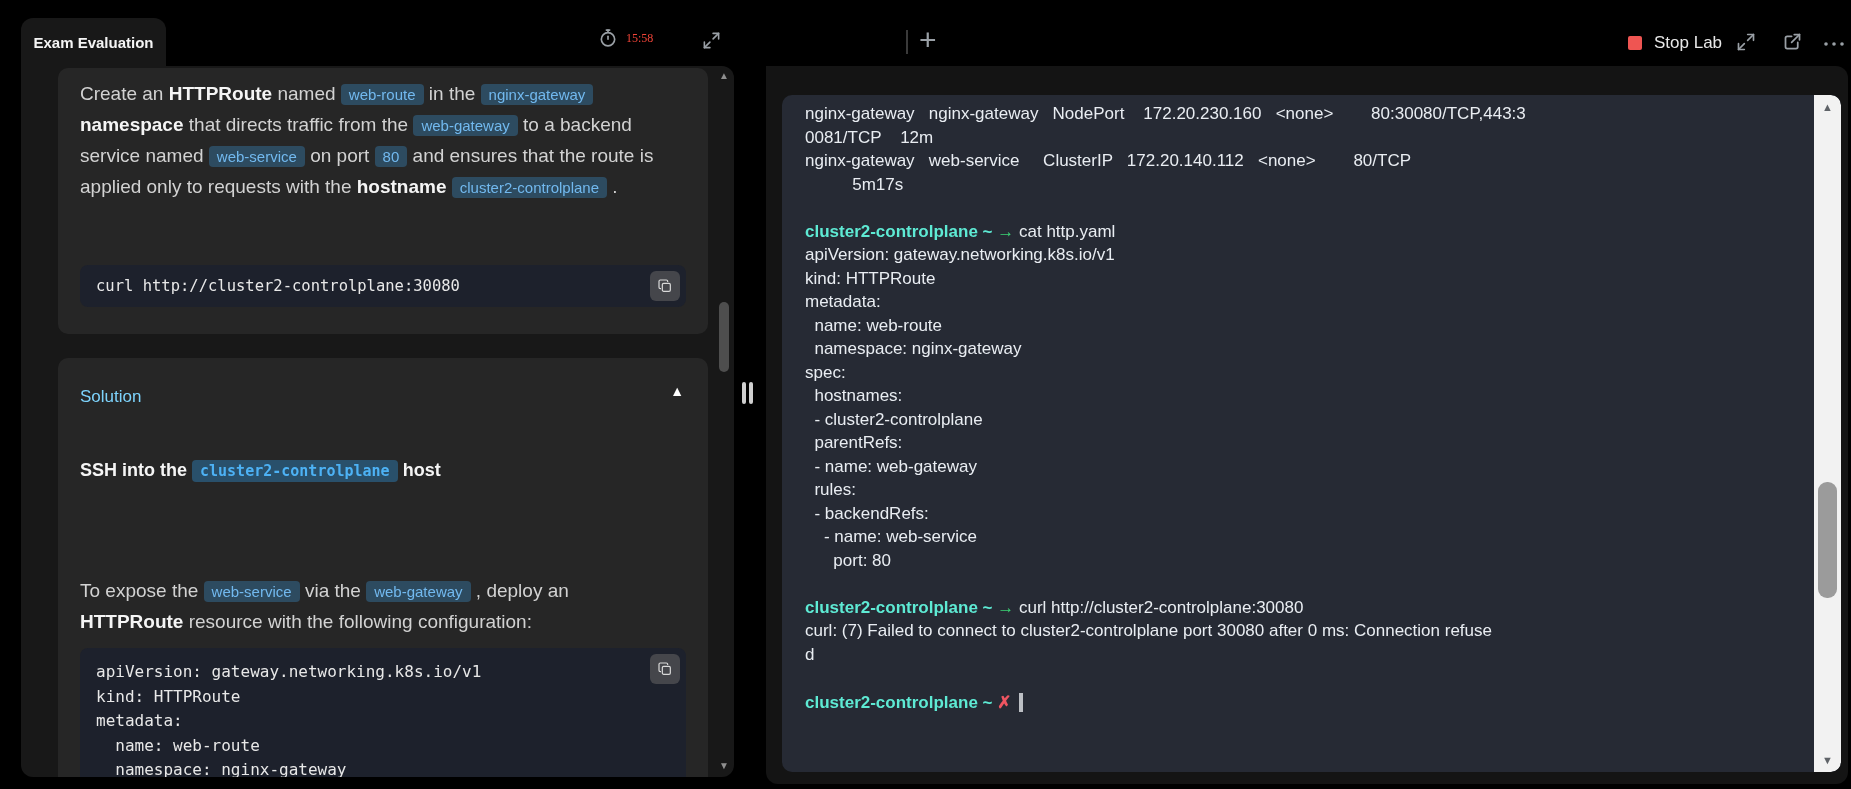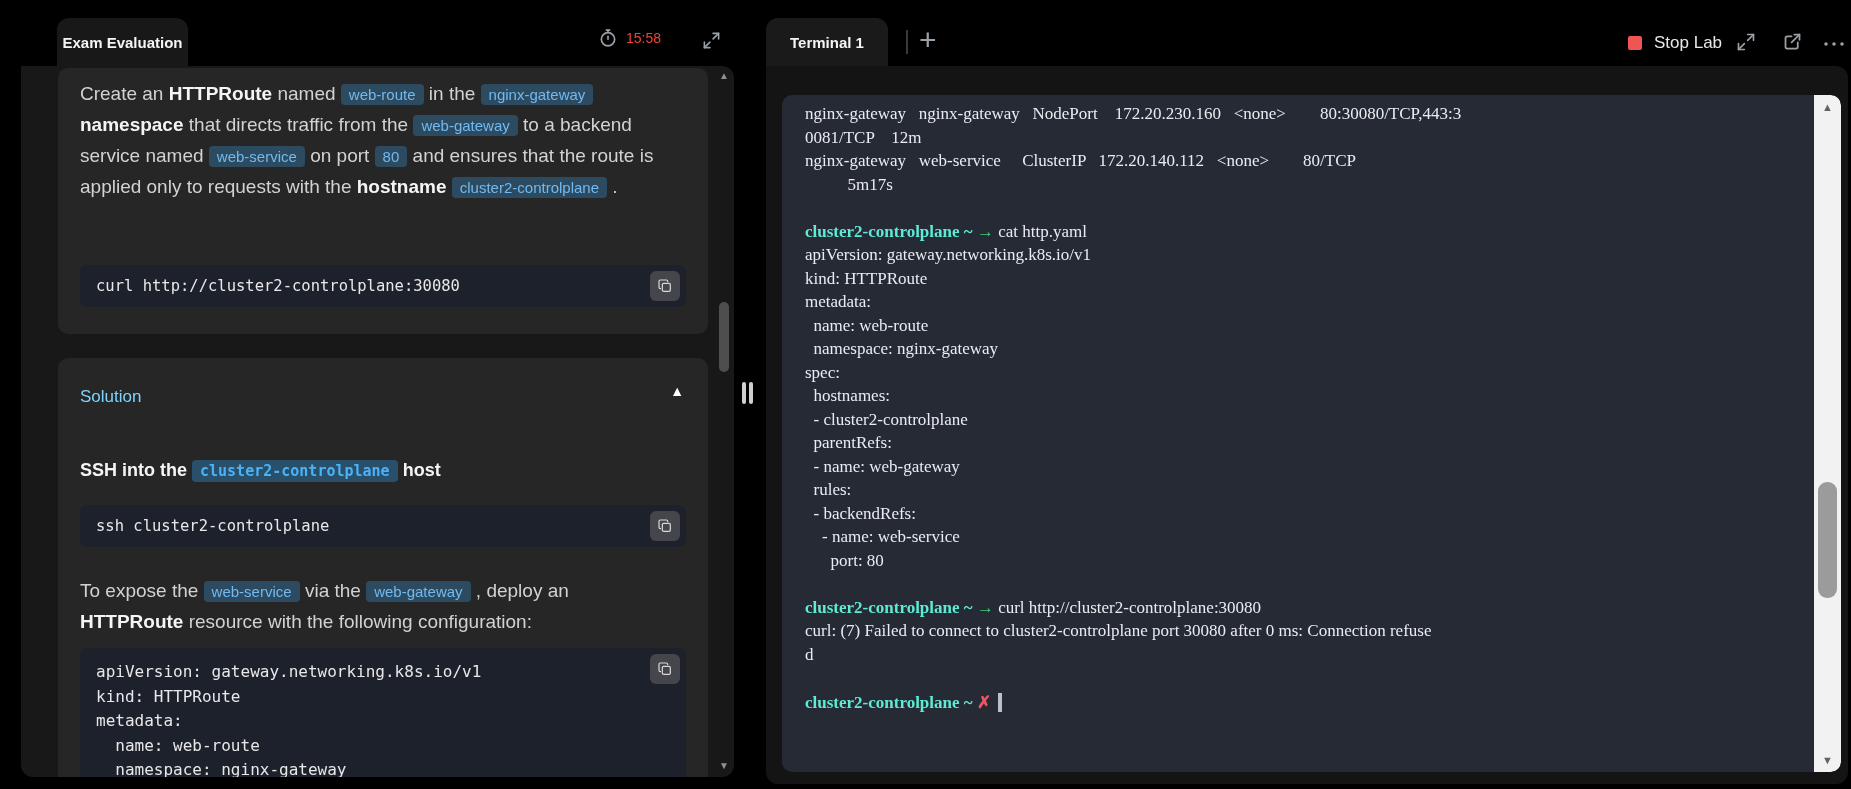--- a/index.html
+++ b/index.html
@@ -4,26 +4,26 @@
 <style>
   * { margin:0; padding:0; box-sizing:border-box; }
   html,body { background:#000; }
   body { font-family:"Liberation Sans", sans-serif; }
   #app { position:relative; width:1851px; height:789px; background:#000; overflow:hidden; }
 
   
   .tab { position:absolute; top:18px; height:48px; border-radius:12px 12px 0 0;
          display:flex; align-items:center; justify-content:center;
          color:#f5f5f5; font-weight:bold; font-size:15px; }
-  .tab-left  { left:21px;  width:131px; background:#181818;margin-left:36px; }
+  .tab-left  { left:21px;  width:145px; background:#181818; }
   .tab-right { left:766px; width:122px; background:#1a1a1a; }
 
   .hdr-group { position:absolute; display:flex; align-items:center; }
   .timer-group { left:598px; top:28px; gap:8px; }
-  .timer-text { color:#f04438; font-size:14px; }
+  .timer-text { color:#f04438; font-size:12px;font-family:Liberation Serif, serif; }
   .icon-btn { background:none; border:none; cursor:pointer; display:flex; align-items:center; justify-content:center; padding:0; }
   svg.gicon { stroke:#9aa0a6; fill:none; stroke-width:2; stroke-linecap:round; stroke-linejoin:round; }
   .tab-sep { position:absolute; left:906px; top:30px; width:2px; height:24px; background:#3a3a3a; }
   .plus-btn { position:absolute; left:919px; top:22px; color:#9aa0a6; font-size:30px; font-weight:300; line-height:36px; }
   .stop-group { left:1628px; top:30px; gap:12px; height:26px; cursor:pointer; }
   .stop-square { width:14px; height:14px; background:#ef5552; border-radius:2px; }
   .stop-text { color:#e8e8e8; font-size:17px; }
 
   
   .panel-left { position:absolute; left:21px; top:66px; width:713px; height:711px;
@@ -64,21 +64,21 @@
   .divider { position:absolute; left:742px; top:382px; width:11px; height:22px; cursor:col-resize; }
   .divider .bar { position:absolute; top:0; width:3.5px; height:22px; background:#cfcfcf; border-radius:2px; }
   .divider .b1 { left:0; } .divider .b2 { left:7px; }
 
   
   .panel-right { position:absolute; left:766px; top:66px; width:1082px; height:718px;
                  background:#141414; border-radius:0 12px 12px 12px; }
   .terminal { position:absolute; left:16px; top:29px; width:1059px; height:677px;
               background:#262a34; border-radius:10px; overflow:hidden; cursor:text; }
   .term-out { position:absolute; left:23px; top:9px; right:40px;
-              font-family:Liberation Serif, serif; font-size:17px; white-space:pre; }
+              font-family:Liberation Sans, sans-serif; font-size:17px; white-space:pre; }
   .term-line { height:23.5px; color:#e9edf2; }
   .tl-plain { color:#e9edf2; }
   .tl-prompt { color:#5eead4; font-weight:bold; }
   .tl-arrow { color:#3bd375; font-weight:bold; }
   .tl-x { color:#ef5561; font-weight:bold; }
   .tl-cursor { background:#bcbfc4; color:transparent; margin-left:7px; }
 
   .term-sb { position:absolute; right:0; top:0; width:27px; height:677px; background:#f2f2f2; border-radius:0 10px 10px 0; }
   .term-sb .arrow { position:absolute; left:0; width:27px; text-align:center; color:#5f6368; font-size:11px; cursor:pointer; }
   .term-sb .thumb { position:absolute; left:4px; top:387px; width:19px; height:116px; background:#9b9b9b; border-radius:9px; cursor:pointer; }
@@ -127,29 +127,20 @@
     </div>
 
     <div class="card card2">
       <div class="sol-title">Solution</div>
       <button class="sol-caret">
         <span>▲</span>
       </button>
 
       <div class="ssh-line"><span class="seg-bold">SSH into the </span><span class="seg-chip-bold">cluster2-controlplane</span><span class="seg-bold"> host</span></div>
 
-      <div class="codeblock" style="top:147px;">
-        <span class="code">ssh cluster2-controlplane</span>
-        <button class="copy-btn">
-          <svg width="16" height="16" viewBox="0 0 24 24">
-            <rect x="8" y="8" width="12" height="12" rx="2"></rect>
-              <path d="M16 6V5a2 2 0 0 0-2-2H5a2 2 0 0 0-2 2v9a2 2 0 0 0 2 2h1"></path>
-          </svg>
-        </button>
-      </div>
 
       <div class="para" style="left:22px; top:218px; width:592px;"><span class="seg-text">To expose the </span><span class="seg-chip">web-service</span><span class="seg-text"> via the </span><span class="seg-chip">web-gateway</span><span class="seg-text"> , deploy an </span><span class="seg-bold">HTTPRoute</span><span class="seg-text"> resource with the following configuration:</span></div>
 
       <div class="codeblock-multi">
         <pre>apiVersion: gateway.networking.k8s.io/v1
 kind: HTTPRoute
 metadata:
   name: web-route
   namespace: nginx-gateway</pre>
         <button class="copy-btn">
@@ -164,23 +155,20 @@
     <div class="lsb-arrow" style="top:4px;">▲</div>
     <div class="lsb-thumb"></div>
     <div class="lsb-arrow" style="bottom:6px;">▼</div>
   </div>
 
   <div class="divider">
     <div class="bar b1"></div>
     <div class="bar b2"></div>
   </div>
 
-  <div class="tab tab-right">
-    <span>Terminal 1</span>
-  </div>
   <div class="tab-sep"></div>
   <button class="icon-btn plus-btn">
     <span>+</span>
   </button>
 
   <div class="hdr-group stop-group">
     <span class="stop-square"></span>
     <span class="stop-text">Stop Lab</span>
   </div>
 

